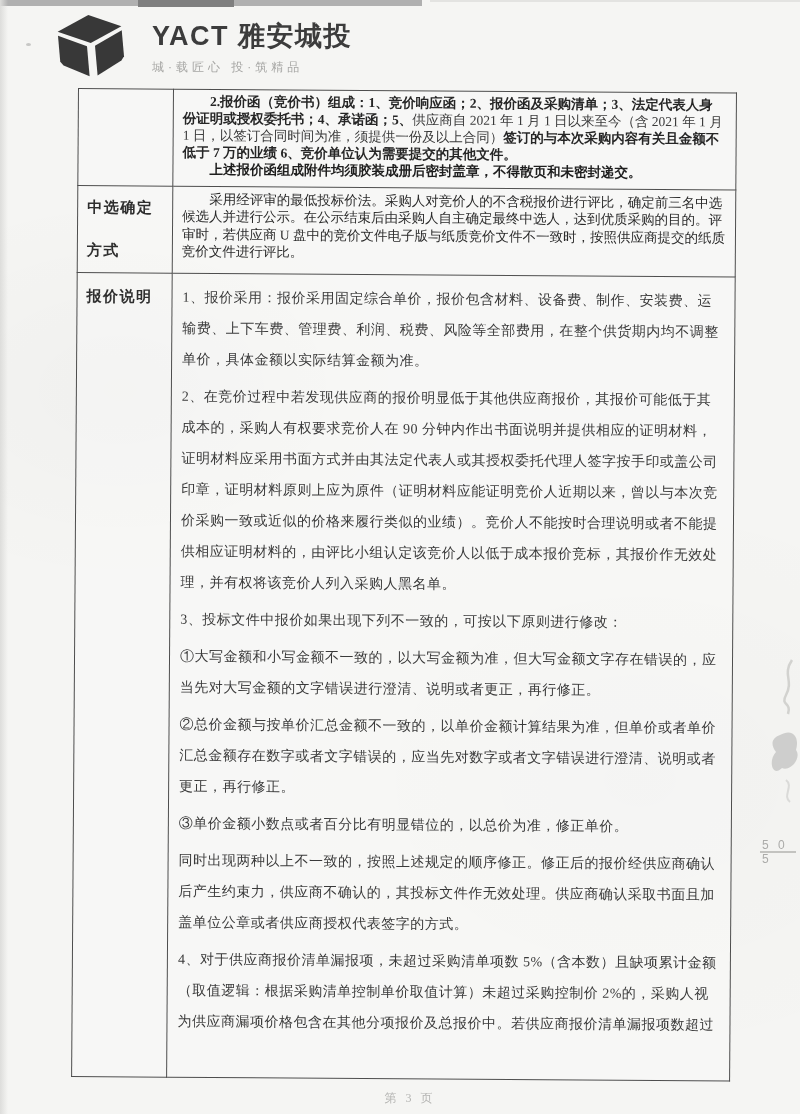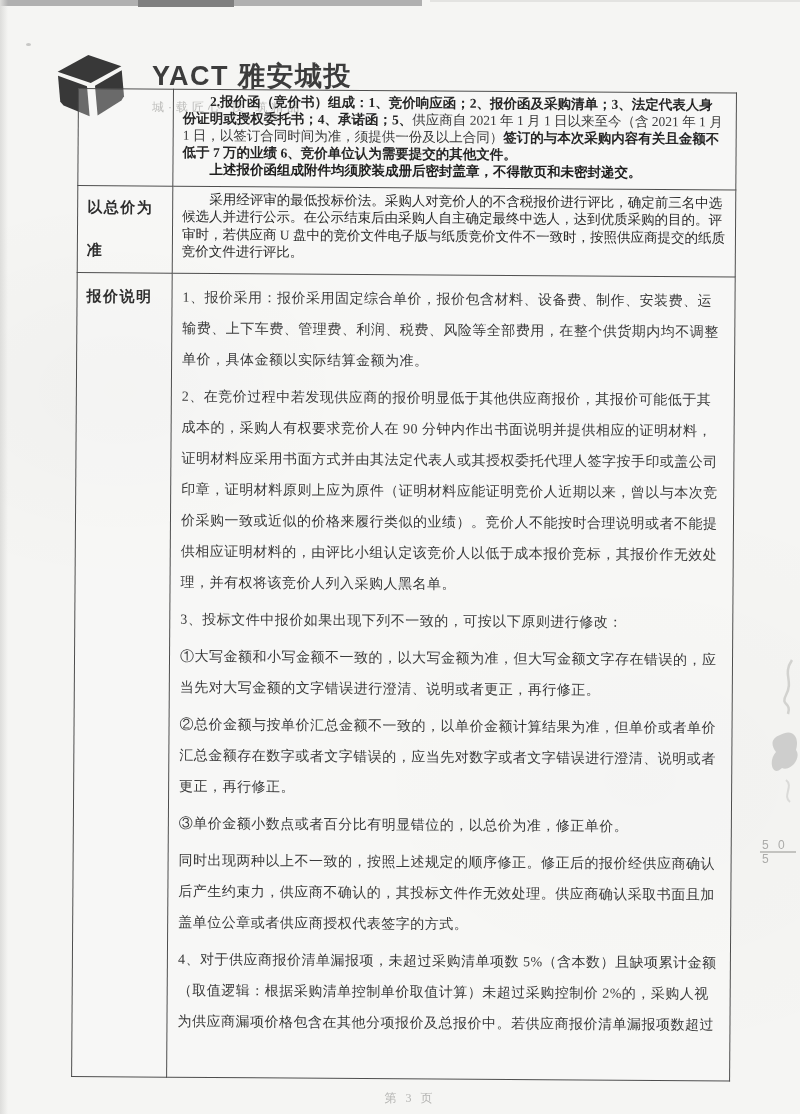--- a/index.html
+++ b/index.html
@@ -12,21 +12,21 @@
       radial-gradient(ellipse 400px 300px at 80% 70%, rgba(0,0,0,0.015), transparent);
   }
   
   .scan-top-bar{position:absolute;top:0;left:0;width:422px;height:6px;background:#b0b0b0;}
   .scan-top-bar-dark{position:absolute;top:0;left:138px;width:96px;height:7px;background:#7f7f7f;}
   .scan-left-edge{position:absolute;top:0;left:0;width:8px;height:100%;
     background:linear-gradient(to right,#dddddb,rgba(221,221,219,0));}
   .scan-right-hairline{position:absolute;top:0;left:430px;width:370px;height:2px;background:#e3e3e1;}
 
   
-  .logo{position:absolute;left:56px;top:14px;display:flex;align-items:flex-start;margin-top:40px;}
+  .logo{position:absolute;left:56px;top:14px;display:flex;align-items:flex-start;}
   .logo-cube{width:70px;height:64px;transform:rotate(-5deg);}
   .logo-text{margin-left:26px;padding-top:8px;font-family:"Liberation Sans","DejaVu Sans",sans-serif;}
   .brand-name{font-size:27px;font-weight:700;color:#3c3c3c;letter-spacing:1.5px;line-height:1.1;}
   .brand-tagline{margin-top:7px;font-size:12px;color:#a6a6a4;letter-spacing:4px;font-weight:400;}
 
   
   .sheet{position:absolute;left:78px;top:88px;width:658px;
     transform:rotate(0.4deg);transform-origin:0 0;}
   table.spec{border-collapse:collapse;width:658px;table-layout:fixed;}
   table.spec td{border:1.3px solid #4e4e4e;vertical-align:top;box-sizing:border-box;
@@ -97,21 +97,21 @@
     <tbody>
         <tr class="row-bid">
       <td class="label-cell label-mid"></td>
       <td class="body-cell">
         <p class="bid-p"><span class="run-b">2.报价函（竞价书）组成：1、竞价响应函；2、报价函及采购清单；3、法定代表人身份证明或授权委托书；4、承诺函；5、</span><span class="run-n">供应商自 2021 年 1 月 1 日以来至今（含 2021 年 1 月 1 日，以签订合同时间为准，须提供一份及以上合同）</span><span class="run-b">签订的与本次采购内容有关且金额不低于 7 万的业绩 6、竞价单位认为需要提交的其他文件。</span></p>
         <p class="bid-note">上述报价函组成附件均须胶装成册后密封盖章，不得散页和未密封递交。</p>
       </td>
     </tr>
 
     <tr class="row-select">
-      <td class="label-cell label-mid">以总价为准</td>
+      <td class="label-cell label-mid">中选确定方式</td>
       <td class="body-cell">
         <p class="sel-p">采用经评审的最低投标价法。采购人对竞价人的不含税报价进行评比，确定前三名中选候选人并进行公示。在公示结束后由采购人自主确定最终中选人，达到优质采购的目的。评审时，若供应商 U 盘中的竞价文件电子版与纸质竞价文件不一致时，按照供应商提交的纸质竞价文件进行评比。</p>
       </td>
     </tr>
 
     <tr class="row-quote">
       <td class="label-cell label-top">报价说明</td>
       <td class="quote-cell">
         <p class="qp">1、报价采用：报价采用固定综合单价，报价包含材料、设备费、制作、安装费、运输费、上下车费、管理费、利润、税费、风险等全部费用，在整个供货期内均不调整单价，具体金额以实际结算金额为准。</p>
         <p class="qp">2、在竞价过程中若发现供应商的报价明显低于其他供应商报价，其报价可能低于其成本的，采购人有权要求竞价人在 90 分钟内作出书面说明并提供相应的证明材料，证明材料应采用书面方式并由其法定代表人或其授权委托代理人签字按手印或盖公司印章，证明材料原则上应为原件（证明材料应能证明竞价人近期以来，曾以与本次竞价采购一致或近似的价格来履行类似的业绩）。竞价人不能按时合理说明或者不能提供相应证明材料的，由评比小组认定该竞价人以低于成本报价竞标，其报价作无效处理，并有权将该竞价人列入采购人黑名单。</p>

